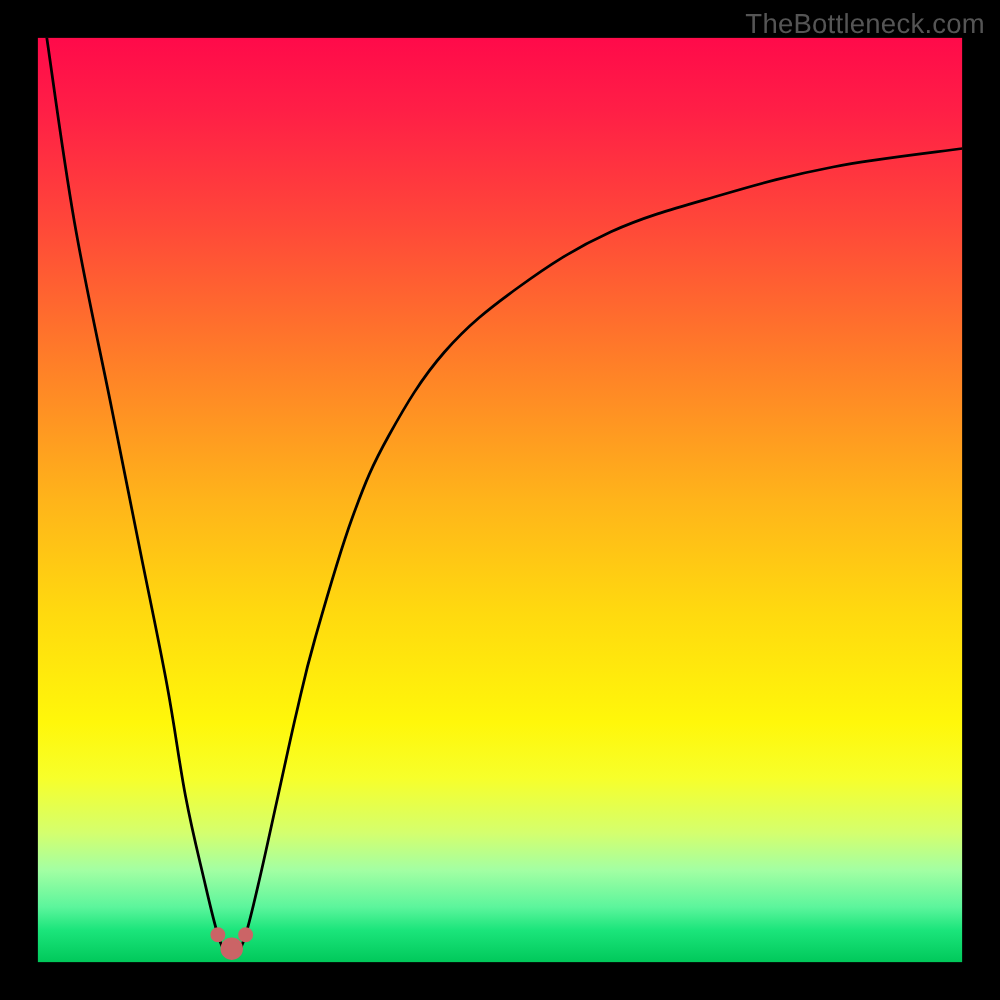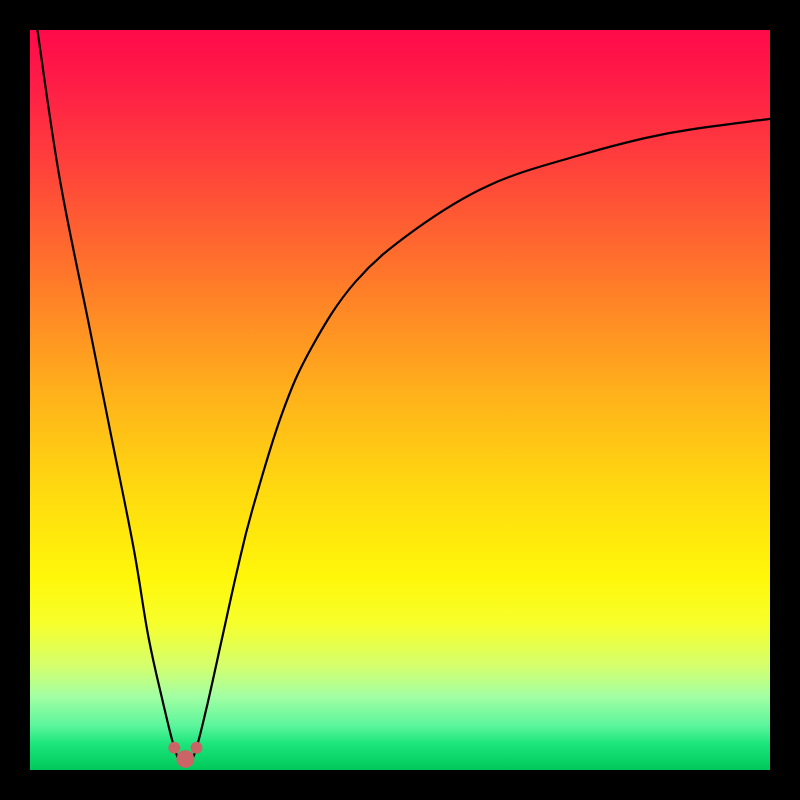--- a/index.html
+++ b/index.html
@@ -46,20 +46,21 @@
     top: 0; left: 0;
     width: 100%;
     height: 100%;
   }
 </style>
 </head>
 <body>
 
 <div class="frame">
 
+  <div class="watermark">TheBottleneck.com</div>
 
   <div class="plot-area">
     <svg class="gradient-bg" viewBox="0 0 740 740" preserveAspectRatio="none">
       <defs>
         <linearGradient id="bg-grad" x1="0" y1="0" x2="0" y2="1">
             <stop offset="0.00%" stop-color="#ff0a4a"></stop>
             <stop offset="8.00%" stop-color="#ff1f46"></stop>
             <stop offset="20.00%" stop-color="#ff4739"></stop>
             <stop offset="35.00%" stop-color="#ff7e28"></stop>
             <stop offset="50.00%" stop-color="#ffb41a"></stop>

